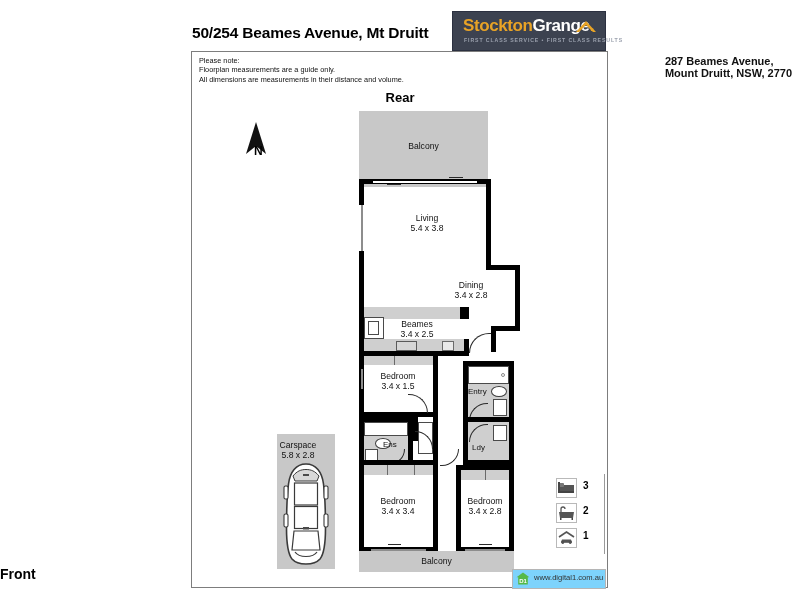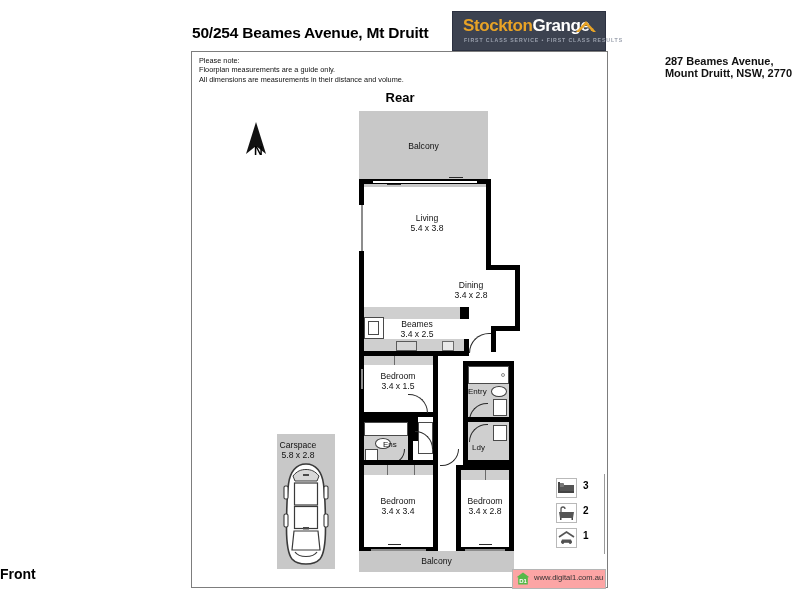--- a/index.html
+++ b/index.html
@@ -64,21 +64,21 @@
   
   #legend{position:absolute;left:556px;top:478px;width:46px;}
   .lg-row{position:relative;height:22px;margin-bottom:3px;}
   .lg-box{position:absolute;left:0;top:0;width:19px;height:18px;
           border:1px solid #b9b9b9;background:#fff;}
   .lg-num{position:absolute;left:27px;top:2px;font-size:10px;font-weight:bold;}
   #legend-div{position:absolute;left:604px;top:474px;width:1px;height:80px;background:#9a9a9a;}
 
   
   #d1{position:absolute;left:512px;top:569px;width:92px;height:18px;
-      border:1px solid #b5b5b5;background:#fca5a5;}
+      border:1px solid #b5b5b5;background:#7dd3fc;}
   #d1 .d1icon{position:absolute;left:3px;top:2px;width:14px;height:13px;}
   #d1 .d1txt{position:absolute;left:21px;top:3px;font-size:7.6px;color:#333;white-space:nowrap;}
 </style>
 </head>
 <body>
 
 <div id="page">
 
   <div id="title">50/254 Beames Avenue, Mt Druitt</div>
 

